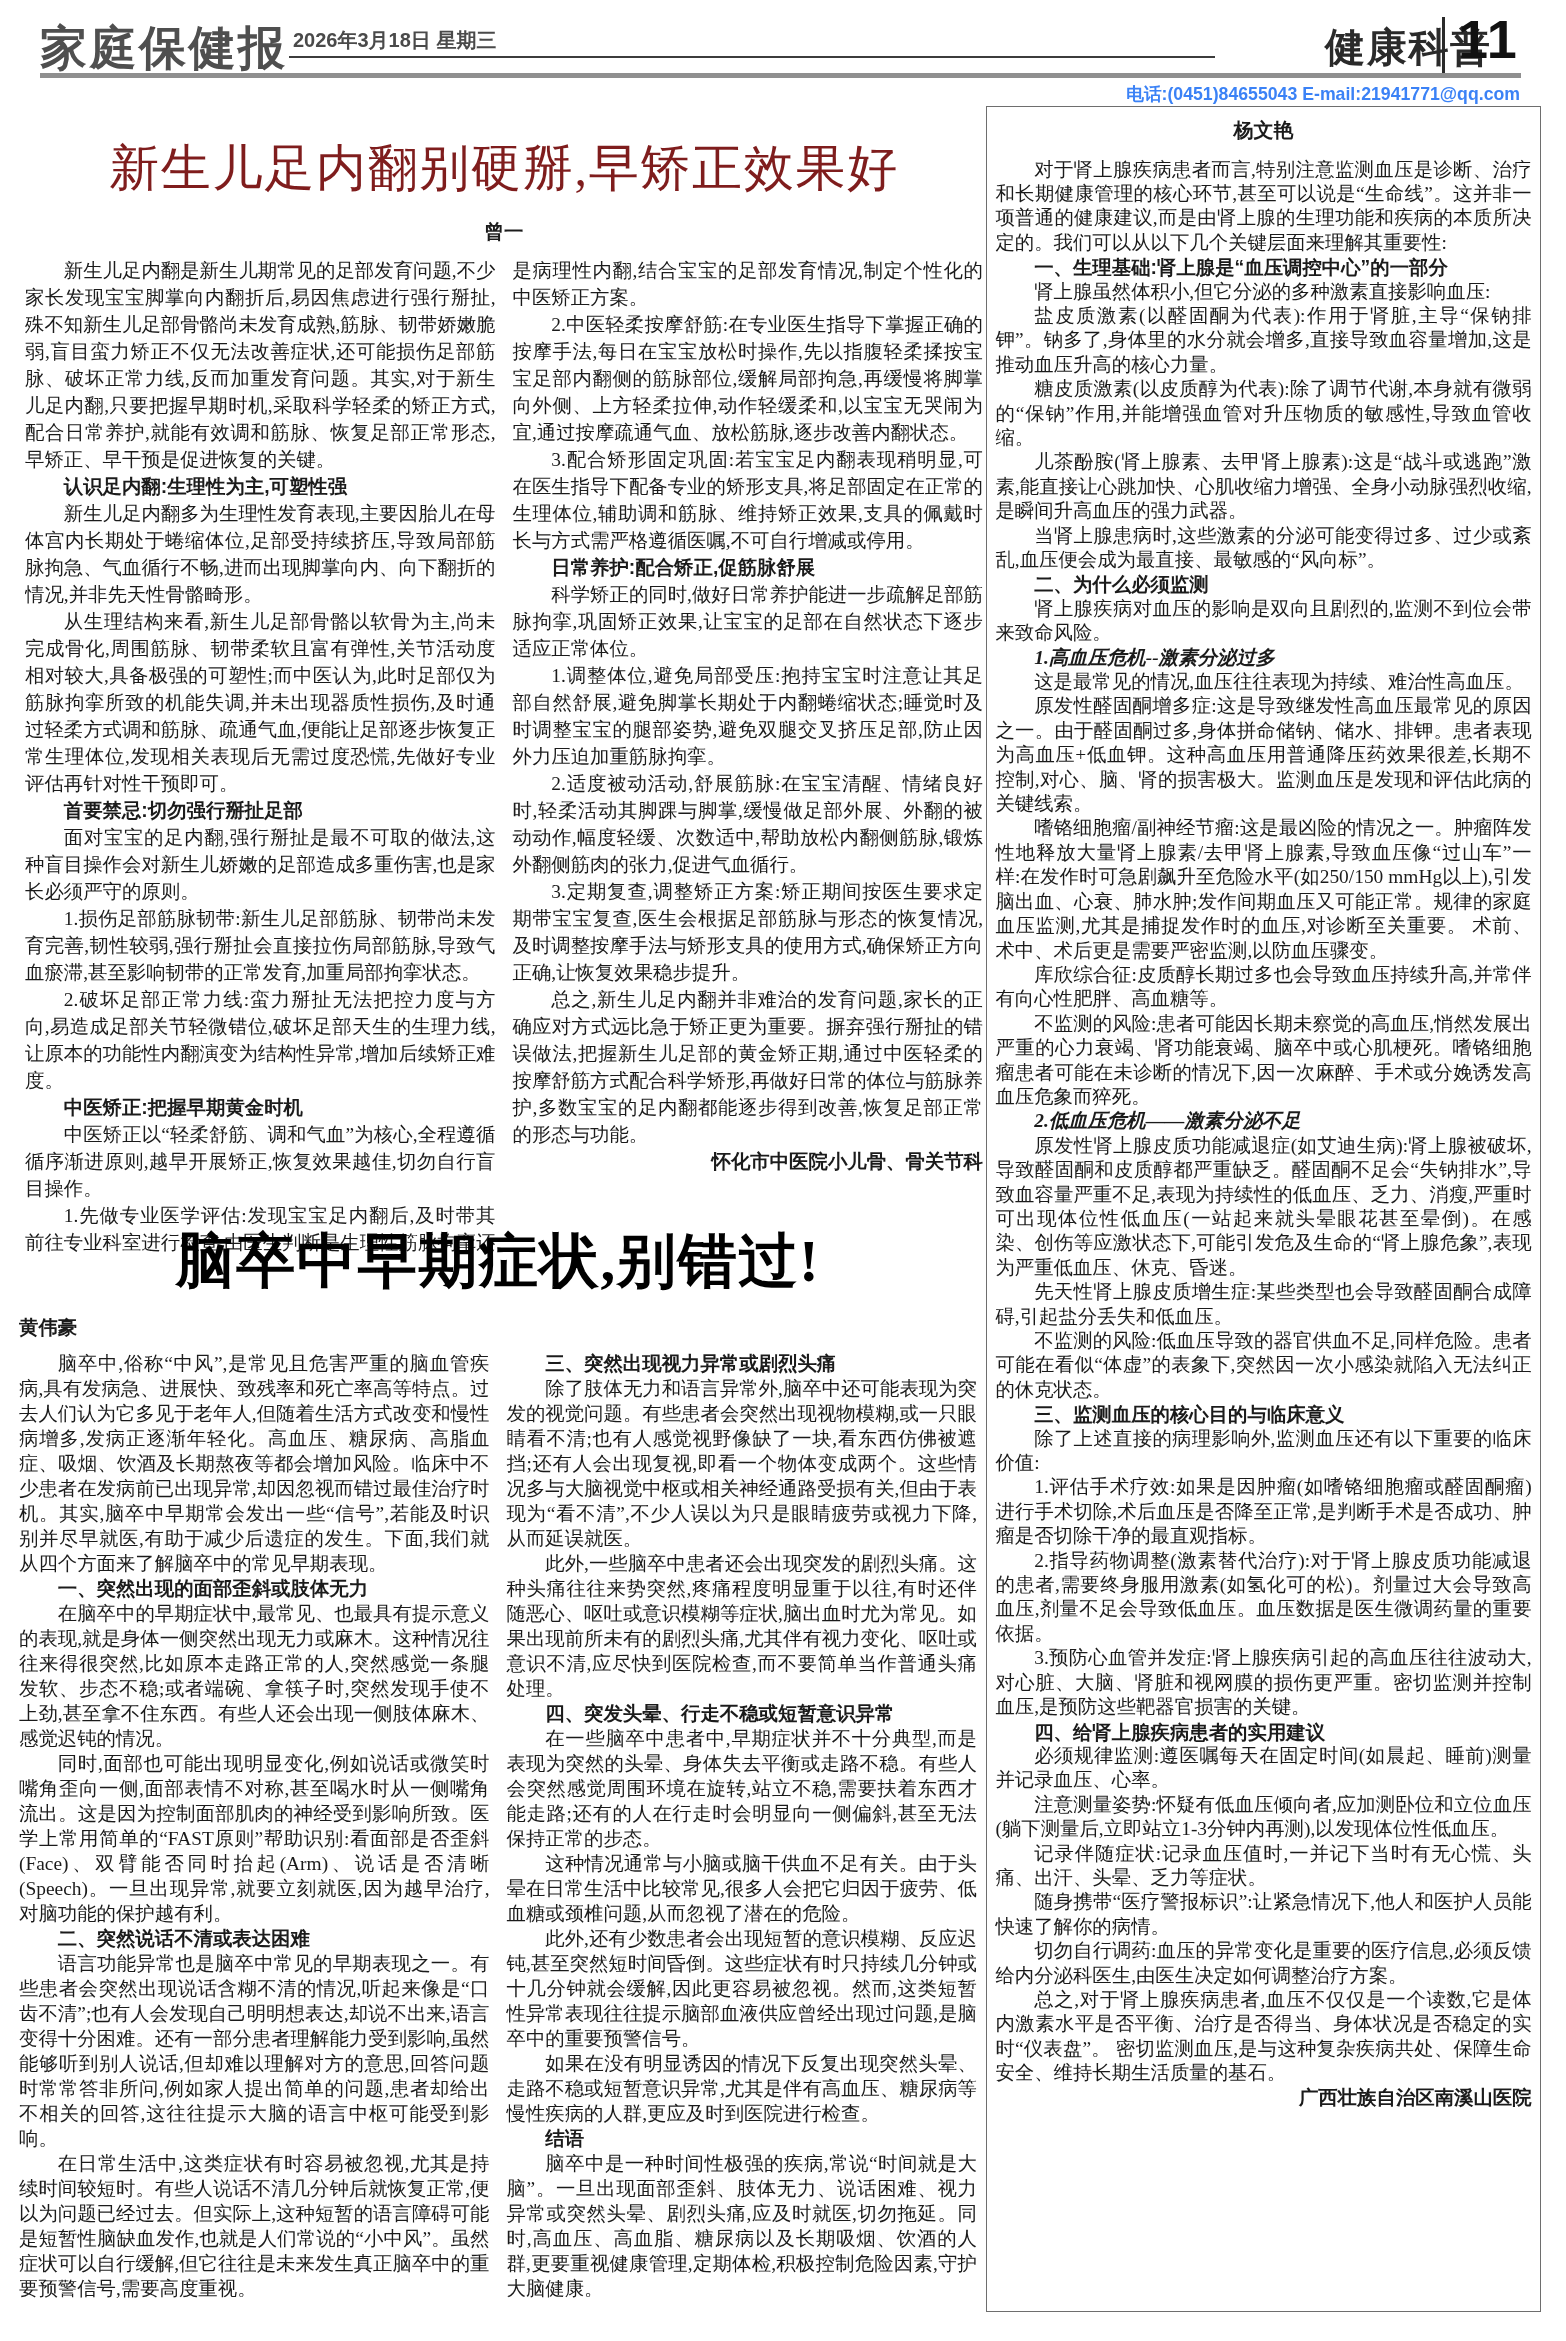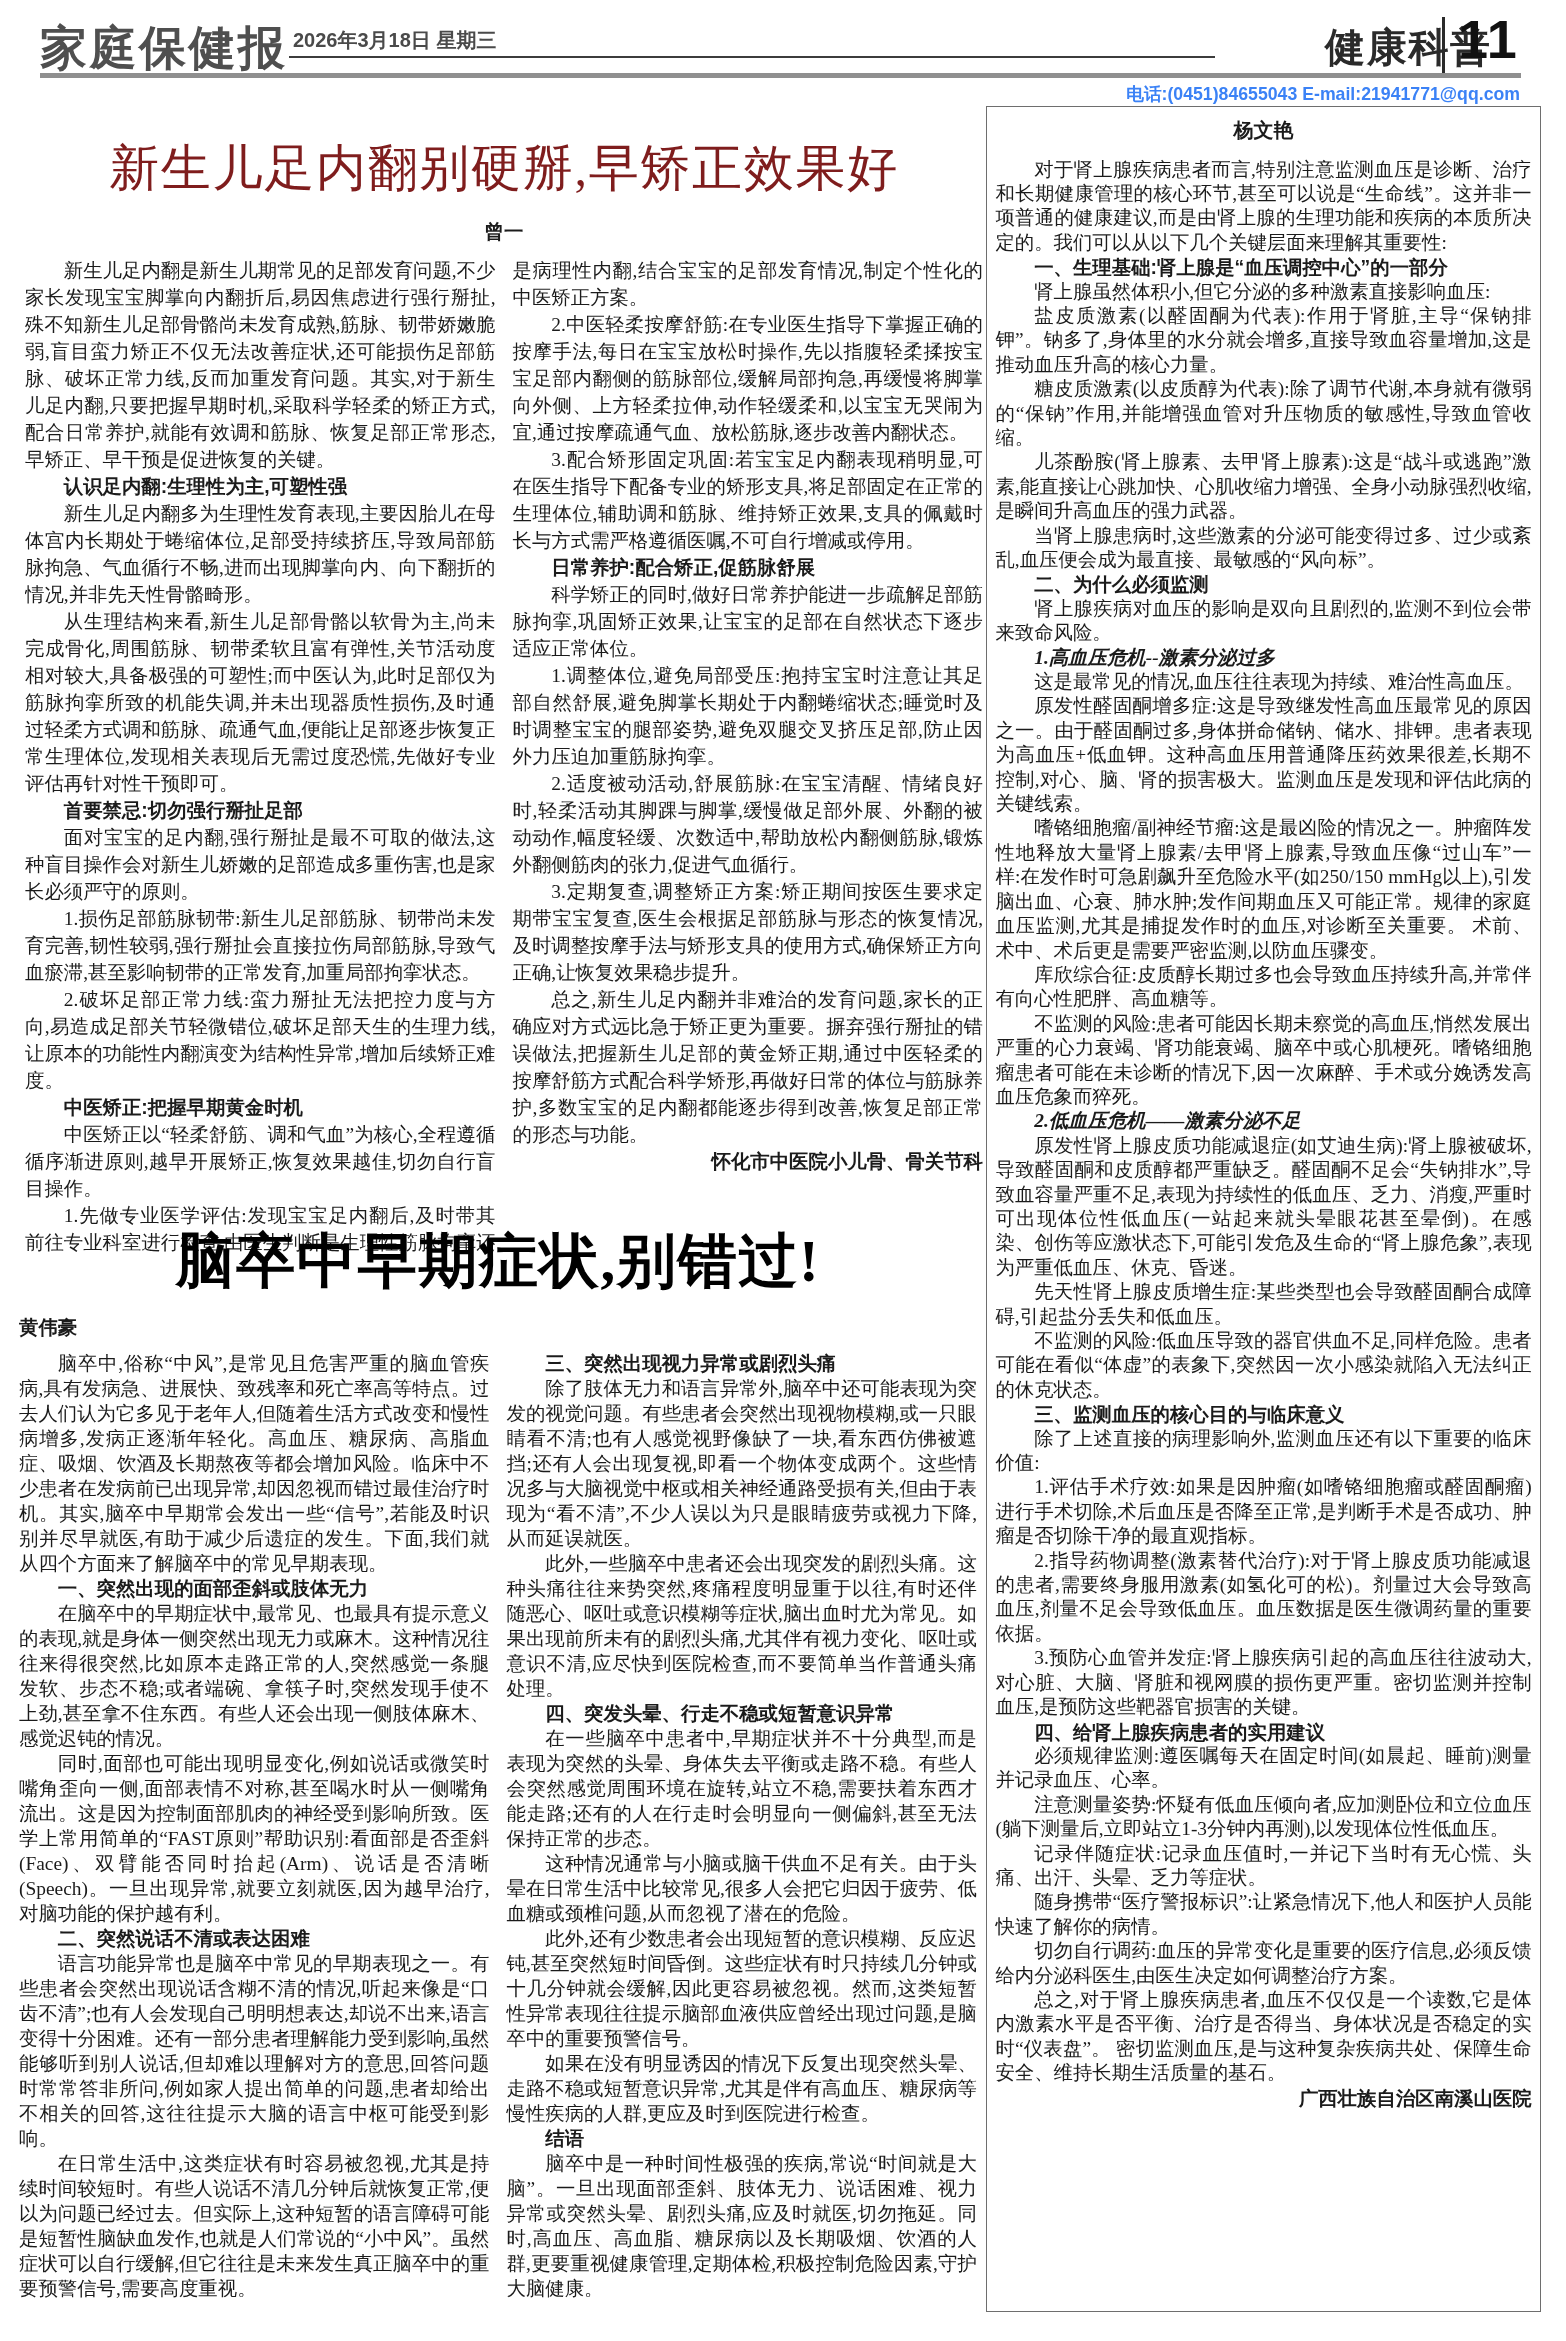--- a/index.html
+++ b/index.html
@@ -32,21 +32,21 @@
   .contact-line{
     position:absolute;right:46px;top:82px;font-size:17.7px;color:#3b82f6;font-weight:700;
     font-family:"Liberation Sans","DejaVu Sans",sans-serif;white-space:nowrap;
   }
   
   .para{margin:0;text-align:justify;text-indent:2em;}
   .para.subhead{font-family:"Liberation Sans","DejaVu Sans",sans-serif;font-weight:700;}
   .para.kai{font-style:italic;font-weight:600;}
   .para.attribution{
     text-align:right;text-indent:0;font-weight:700;
-    font-family:Liberation Sans, sans-serif;
+    font-family:Liberation Serif, serif;
   }
   
   .article-foot{position:absolute;left:25px;top:119px;width:958px;}
   .article-foot .a-title{
     margin:16px;text-align:center;font-size:50px;font-weight:400;letter-spacing:1.7px;color:#7f1d1d;
   }
   .article-foot .a-byline{
     margin:11.8px 0 11.8px;text-align:center;font-size:19.4px;font-weight:700;
     font-family:"Liberation Sans","DejaVu Sans",sans-serif;
   }

